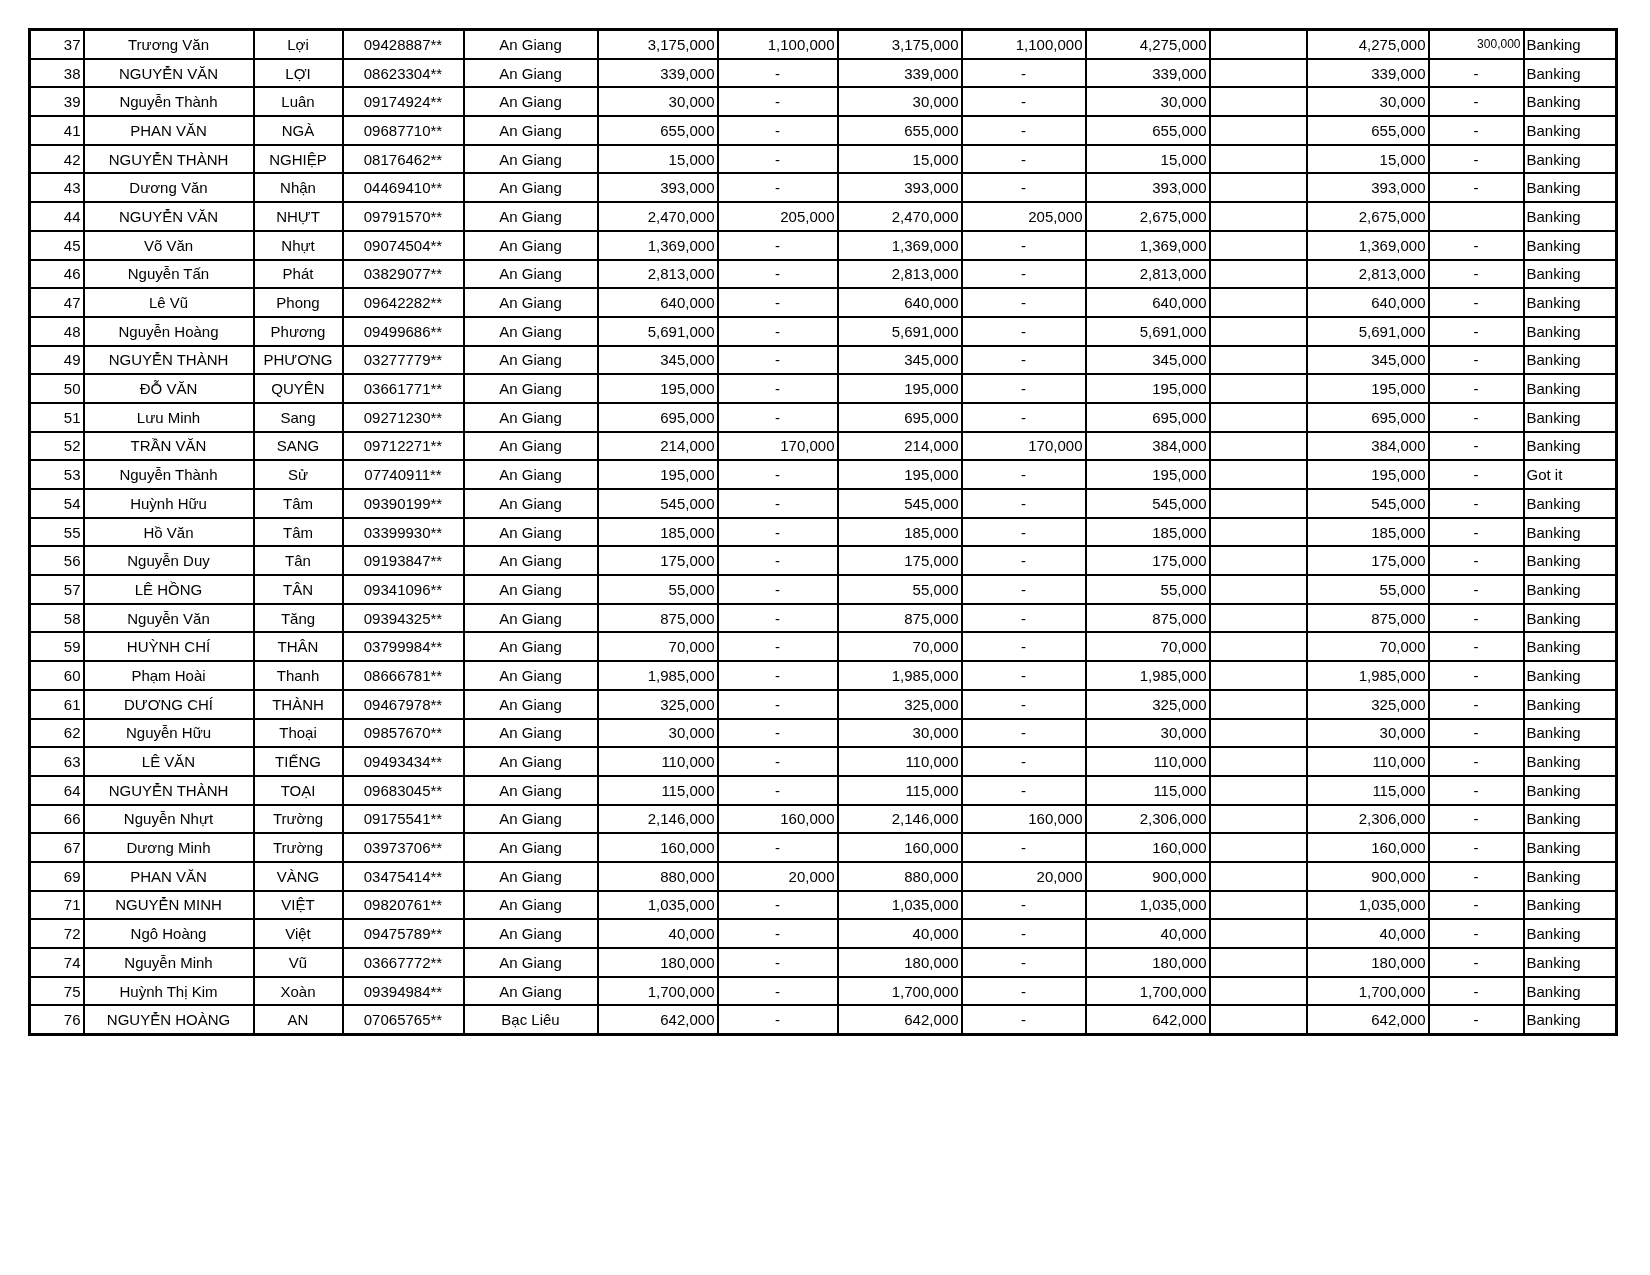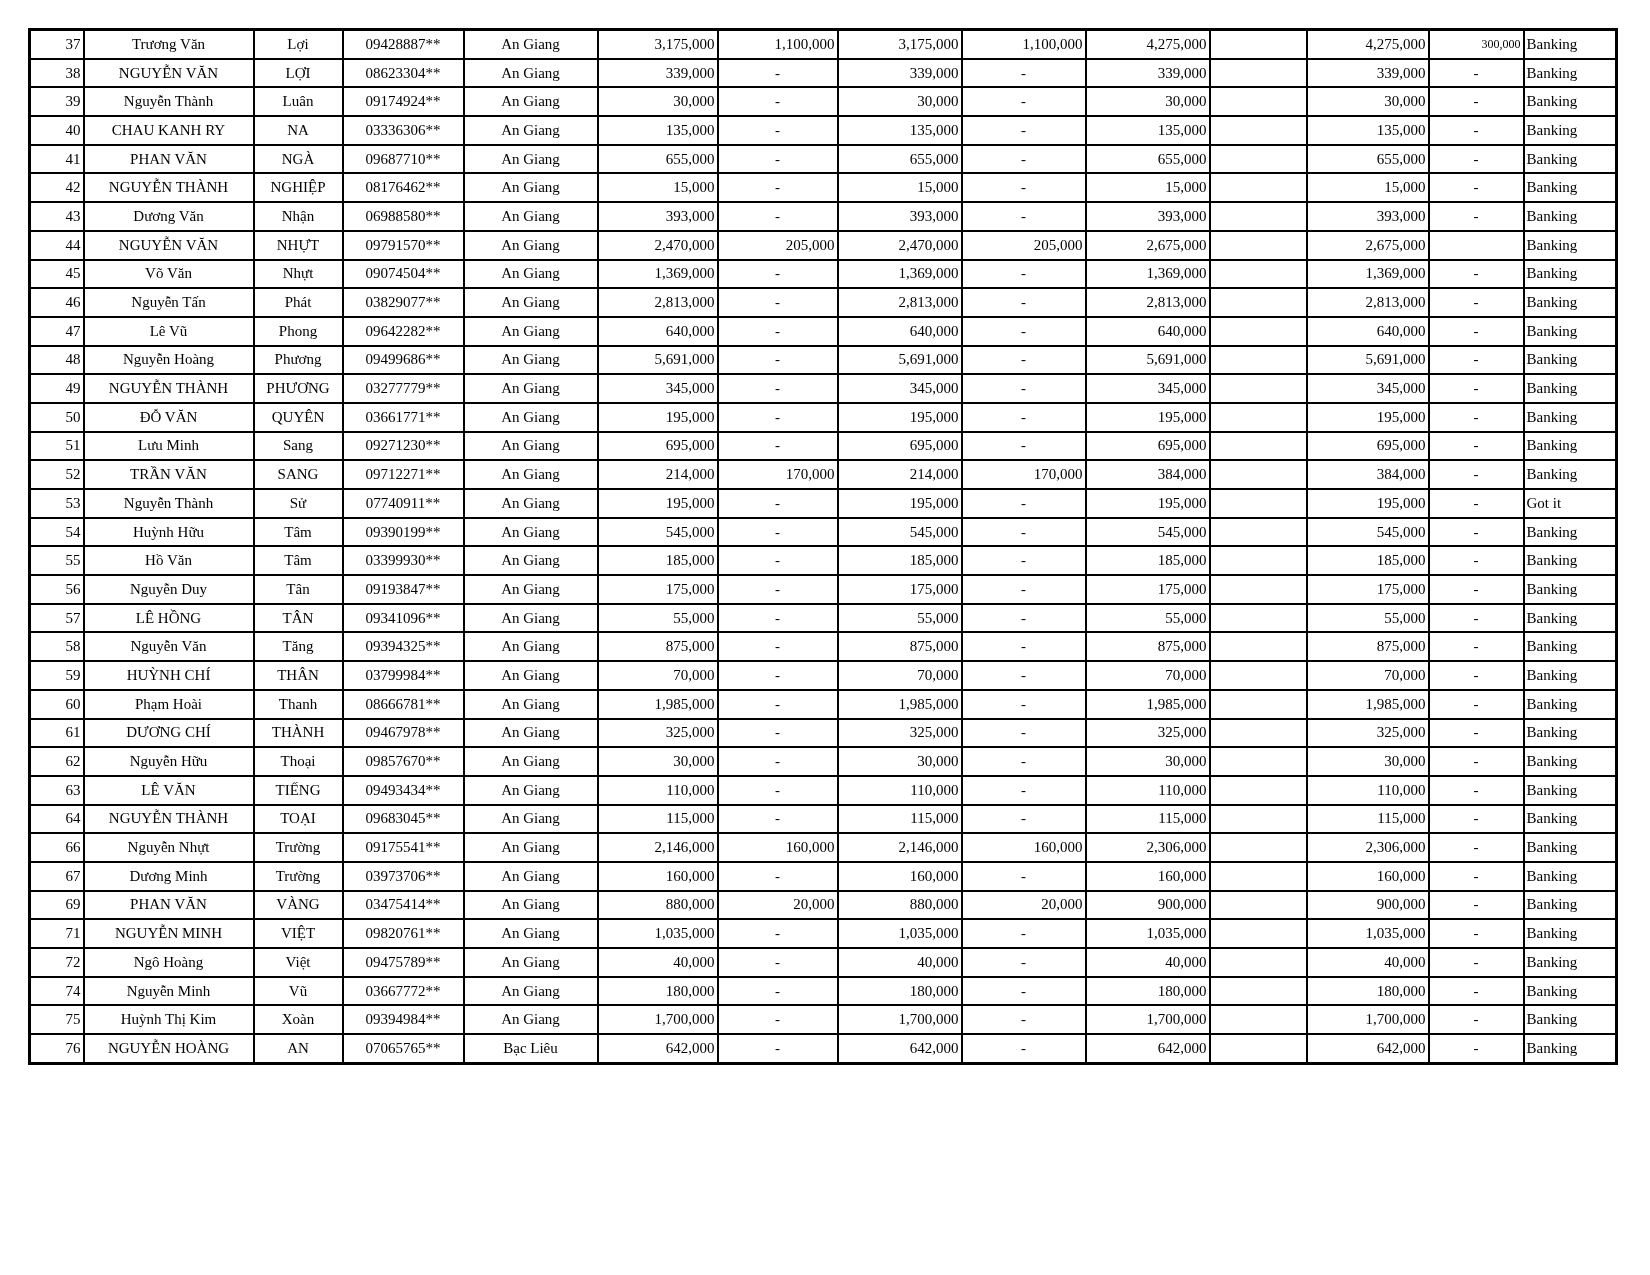--- a/index.html
+++ b/index.html
@@ -5,21 +5,21 @@
   html, body {
     margin: 0;
     padding: 0;
     background: #ffffff;
   }
   .page {
     position: relative;
     width: 1650px;
     height: 1275px;
     background: #ffffff;
-    font-family: Liberation Serif, serif;
+    font-family: Liberation Sans, sans-serif;
     color: #000000;
     box-sizing: border-box;
     padding: 28px 0 0 28px;
     overflow: hidden;
   }
   table.sheet {
     border-collapse: collapse;
     table-layout: fixed;
     border: 3px solid #000;
   }
@@ -108,36 +108,20 @@
           <td class="c7 dash">-</td>
           <td class="c8">30,000</td>
           <td class="c9 dash">-</td>
           <td class="c10">30,000</td>
           <td class="c11"></td>
           <td class="c12">30,000</td>
           <td class="c13 dash">-</td>
           <td class="c14">Banking</td>
         </tr>
         <tr>
-          <td class="c1">40</td>
-          <td class="c2">CHAU KANH RY</td>
-          <td class="c3">NA</td>
-          <td class="c4">03336306**</td>
-          <td class="c5">An Giang</td>
-          <td class="c6">135,000</td>
-          <td class="c7 dash">-</td>
-          <td class="c8">135,000</td>
-          <td class="c9 dash">-</td>
-          <td class="c10">135,000</td>
-          <td class="c11"></td>
-          <td class="c12">135,000</td>
-          <td class="c13 dash">-</td>
-          <td class="c14">Banking</td>
-        </tr>
-        <tr>
           <td class="c1">41</td>
           <td class="c2">PHAN VĂN</td>
           <td class="c3">NGÀ</td>
           <td class="c4">09687710**</td>
           <td class="c5">An Giang</td>
           <td class="c6">655,000</td>
           <td class="c7 dash">-</td>
           <td class="c8">655,000</td>
           <td class="c9 dash">-</td>
           <td class="c10">655,000</td>
@@ -159,21 +143,21 @@
           <td class="c10">15,000</td>
           <td class="c11"></td>
           <td class="c12">15,000</td>
           <td class="c13 dash">-</td>
           <td class="c14">Banking</td>
         </tr>
         <tr>
           <td class="c1">43</td>
           <td class="c2">Dương Văn</td>
           <td class="c3">Nhận</td>
-          <td class="c4">06988580**</td>
+          <td class="c4">04469410**</td>
           <td class="c5">An Giang</td>
           <td class="c6">393,000</td>
           <td class="c7 dash">-</td>
           <td class="c8">393,000</td>
           <td class="c9 dash">-</td>
           <td class="c10">393,000</td>
           <td class="c11"></td>
           <td class="c12">393,000</td>
           <td class="c13 dash">-</td>
           <td class="c14">Banking</td>

